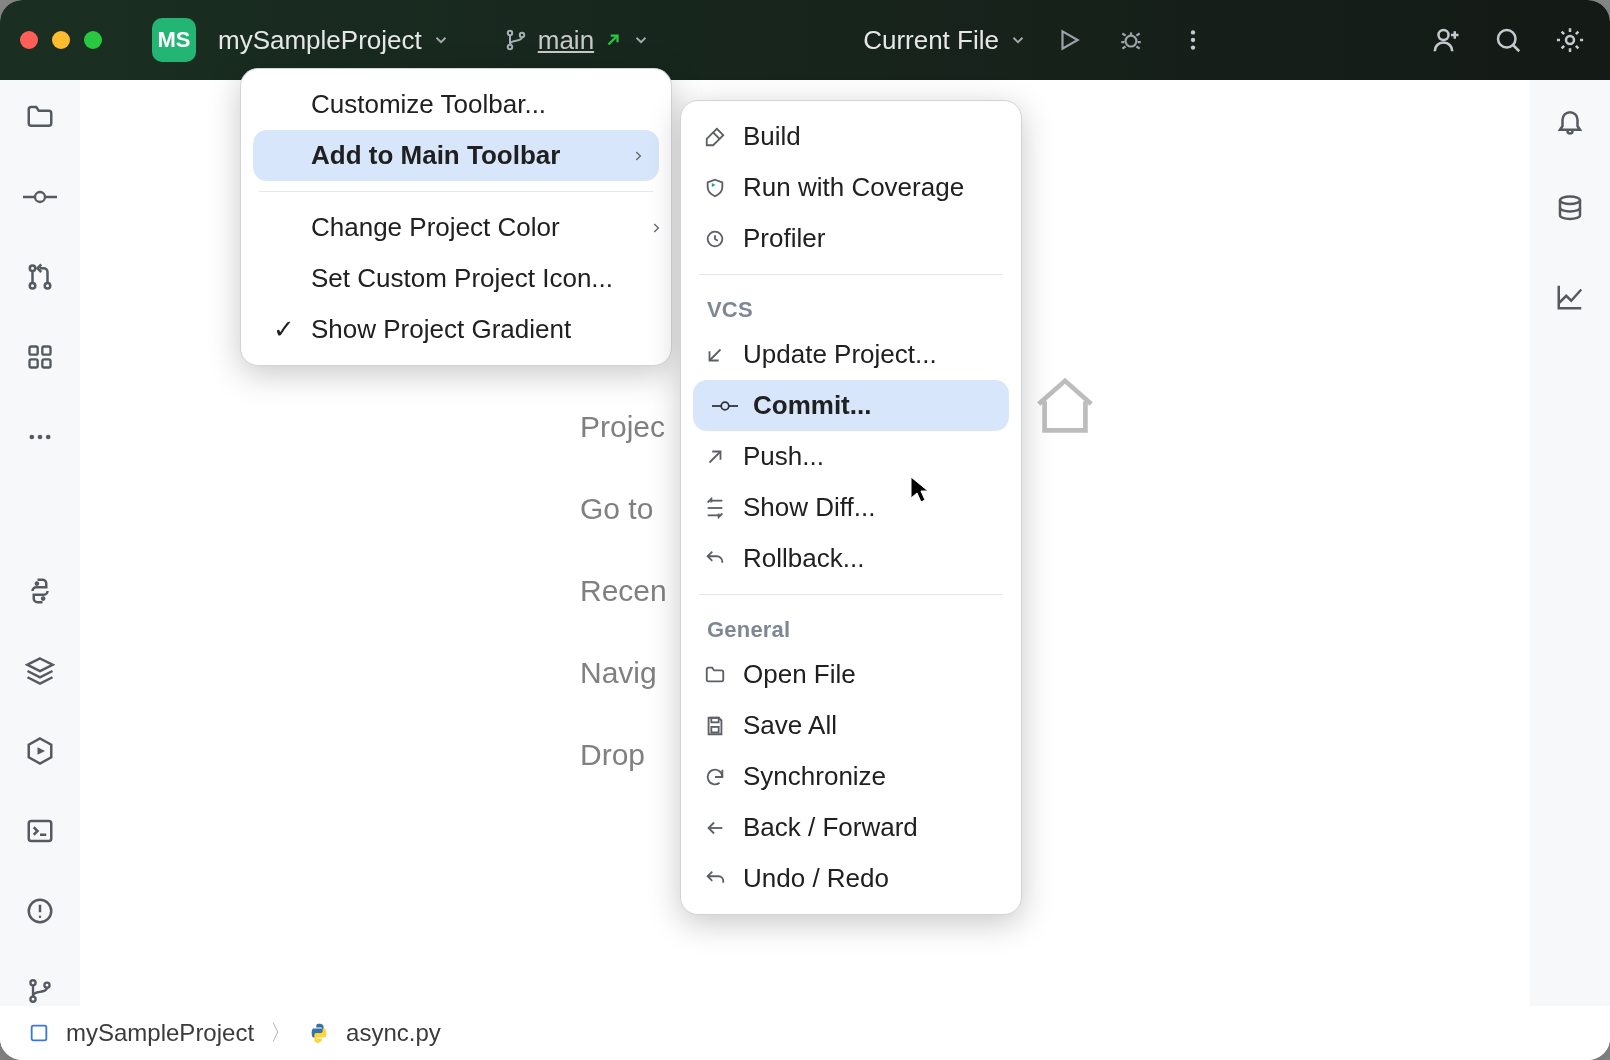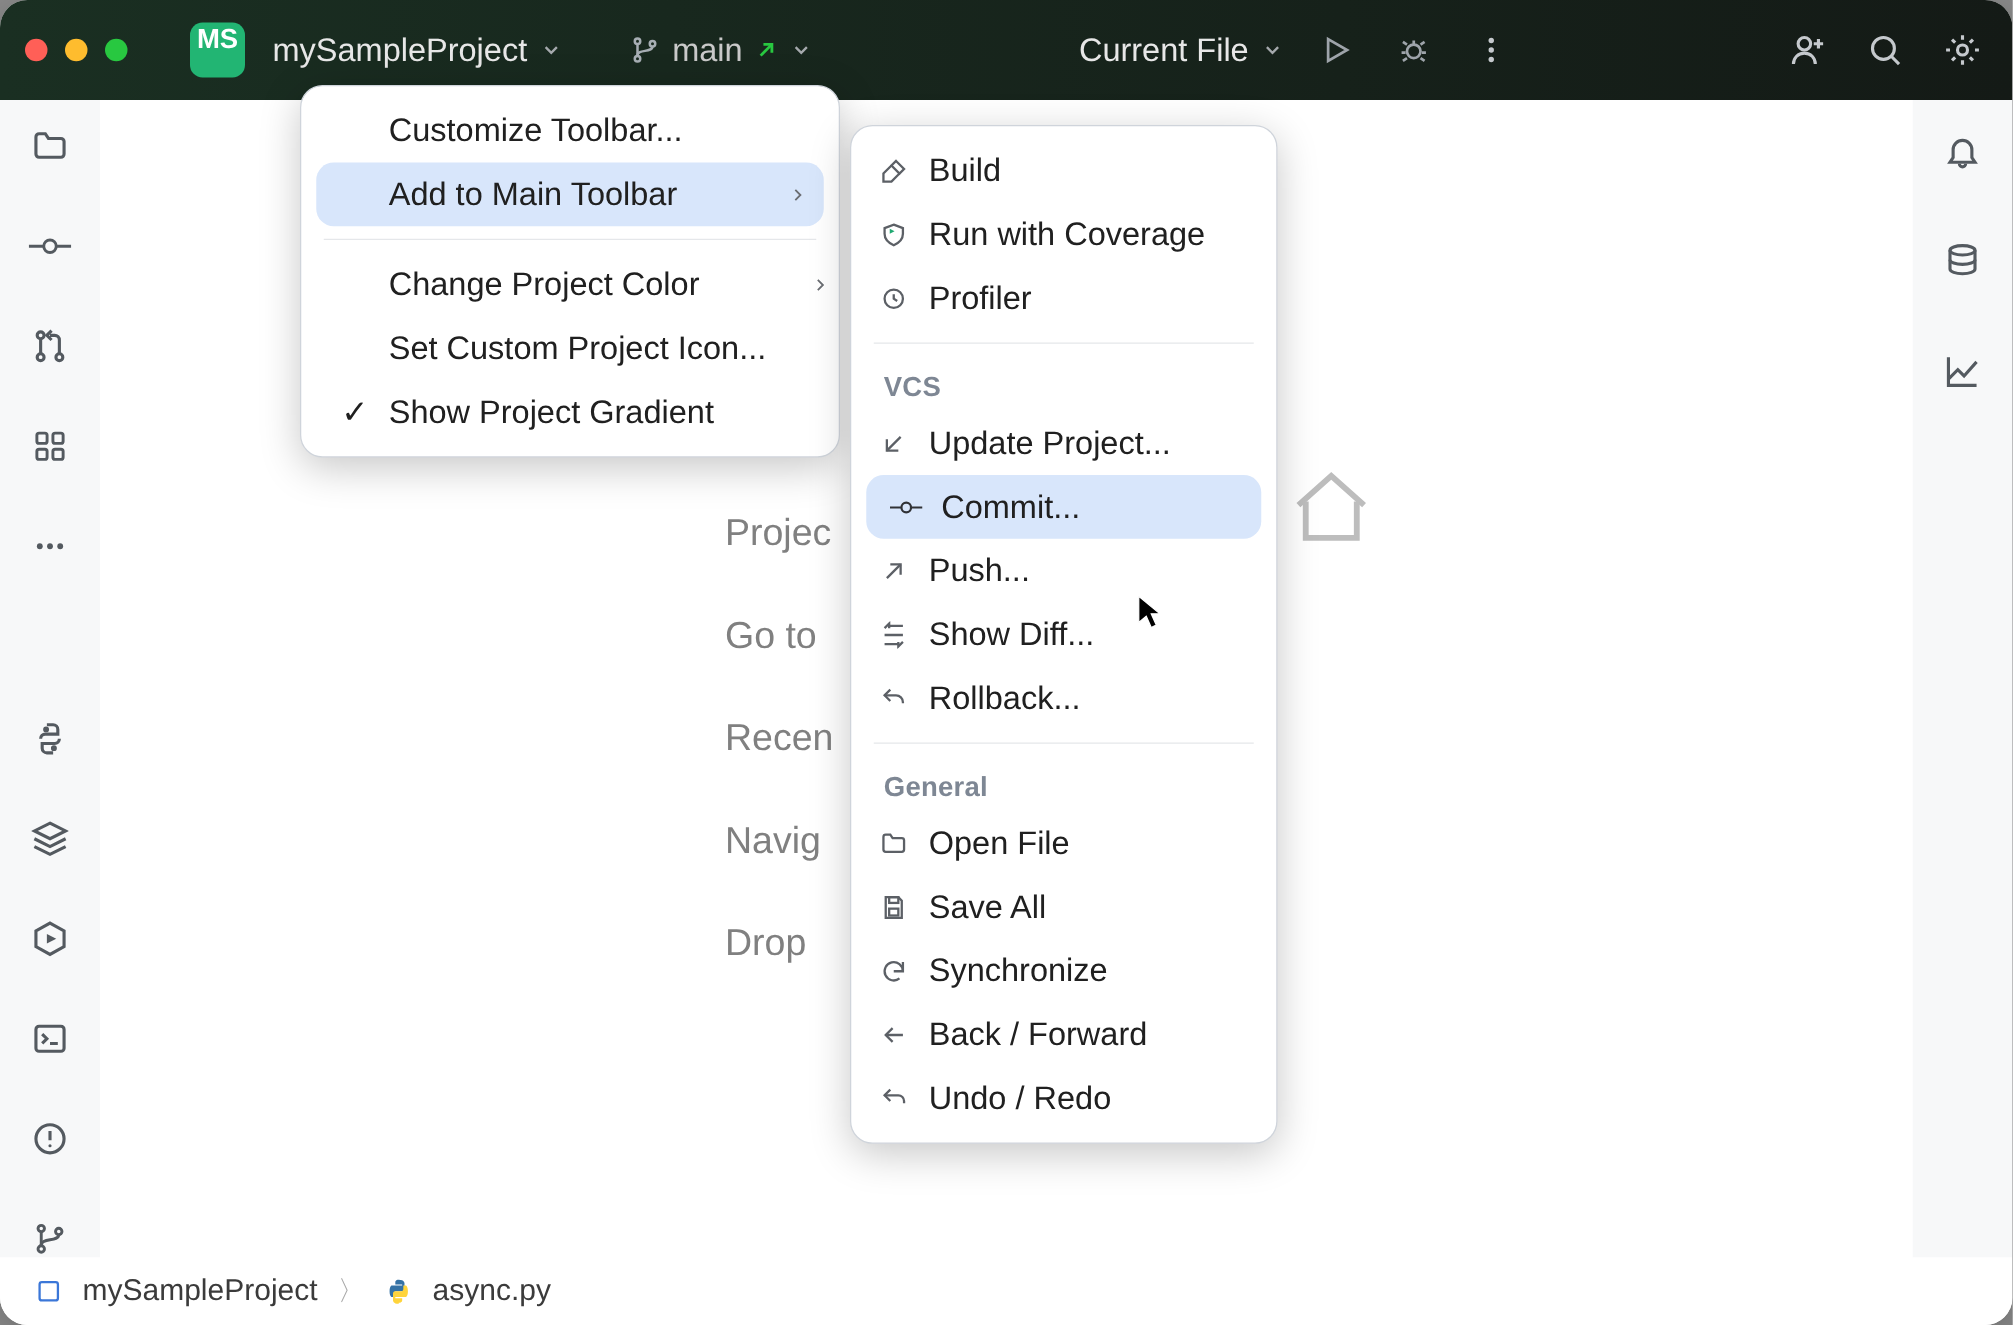--- a/index.html
+++ b/index.html
@@ -29,24 +29,24 @@
     height:80px;
     background:linear-gradient(90deg,#1a2f22 0%, #141a16 100%);
     display:flex; align-items:center; color:var(--titlebar-fg);
     padding:0 20px; gap:22px;
   }
   .traffic-lights { display:flex; gap:14px; margin-right:28px; }
   .dot { width:18px; height:18px; border-radius:50%; }
   .dot.red{background:#ff5f57;} .dot.yellow{background:#febc2e;} .dot.green{background:#28c840;}
   .proj-badge {
     width:44px; height:44px; border-radius:10px; background:#22b573;
-    display:flex; align-items:flex-start; justify-content:center; color:#fff; font-weight:700; font-size:22px;
+    display:flex; align-items:center; justify-content:center; color:#fff; font-weight:700; font-size:22px;
   }
   .titlebar .tb-item { display:flex; align-items:center; gap:10px; font-size:26px; color:#e7e7e7; }
-  .titlebar .tb-item.secondary { color:#c9c9c9; }
+  .titlebar .tb-item.secondary { color:#c9c9c9;text-decoration:underline; }
   .titlebar .spacer { flex:1; }
   .titlebar .icon-btn { width:40px; height:40px; display:flex; align-items:center; justify-content:center; color:#b9bdc2; }
   svg { display:block; }
   
   .body {
     position:absolute; top:80px; left:0; right:0; bottom:54px;
     display:flex;
   }
   .left-rail {
     width:80px; background:var(--left-sidebar-bg);
@@ -83,21 +83,21 @@
     position:absolute; background:#fff; border:1px solid var(--menu-border);
     border-radius:18px; box-shadow: var(--shadow); padding:10px 0;
     font-size:26px; color:#202020;
   }
   .popup .item {
     display:flex; align-items:center; gap:14px;
     padding:10px 8px 10px 30px; white-space:nowrap; position:relative;
   }
   .popup .item.highlight {
     background:var(--menu-highlight);
-    border-radius:14px; margin:0 12px; padding-left:18px; padding-right:14px;
+    border-radius:14px; margin:0 12px; padding-left:18px; padding-right:14px;font-weight:bold;
   }
   .popup .item .right-caret { margin-left:auto; color:#7b7b7b; }
   .popup .item .check { width:26px; text-align:center; }
   .popup .sep { height:1px; background:#e5e7ea; margin:10px 18px; }
   .popup .header {
     color:#7e8794; font-weight:700; font-size:22px;
     padding:12px 26px 6px 26px; letter-spacing:.2px;
   }
   .submenu .item { padding:10px 28px 10px 20px;text-align:right; }
   .submenu .item .ic { width:28px; display:flex; justify-content:center; }

